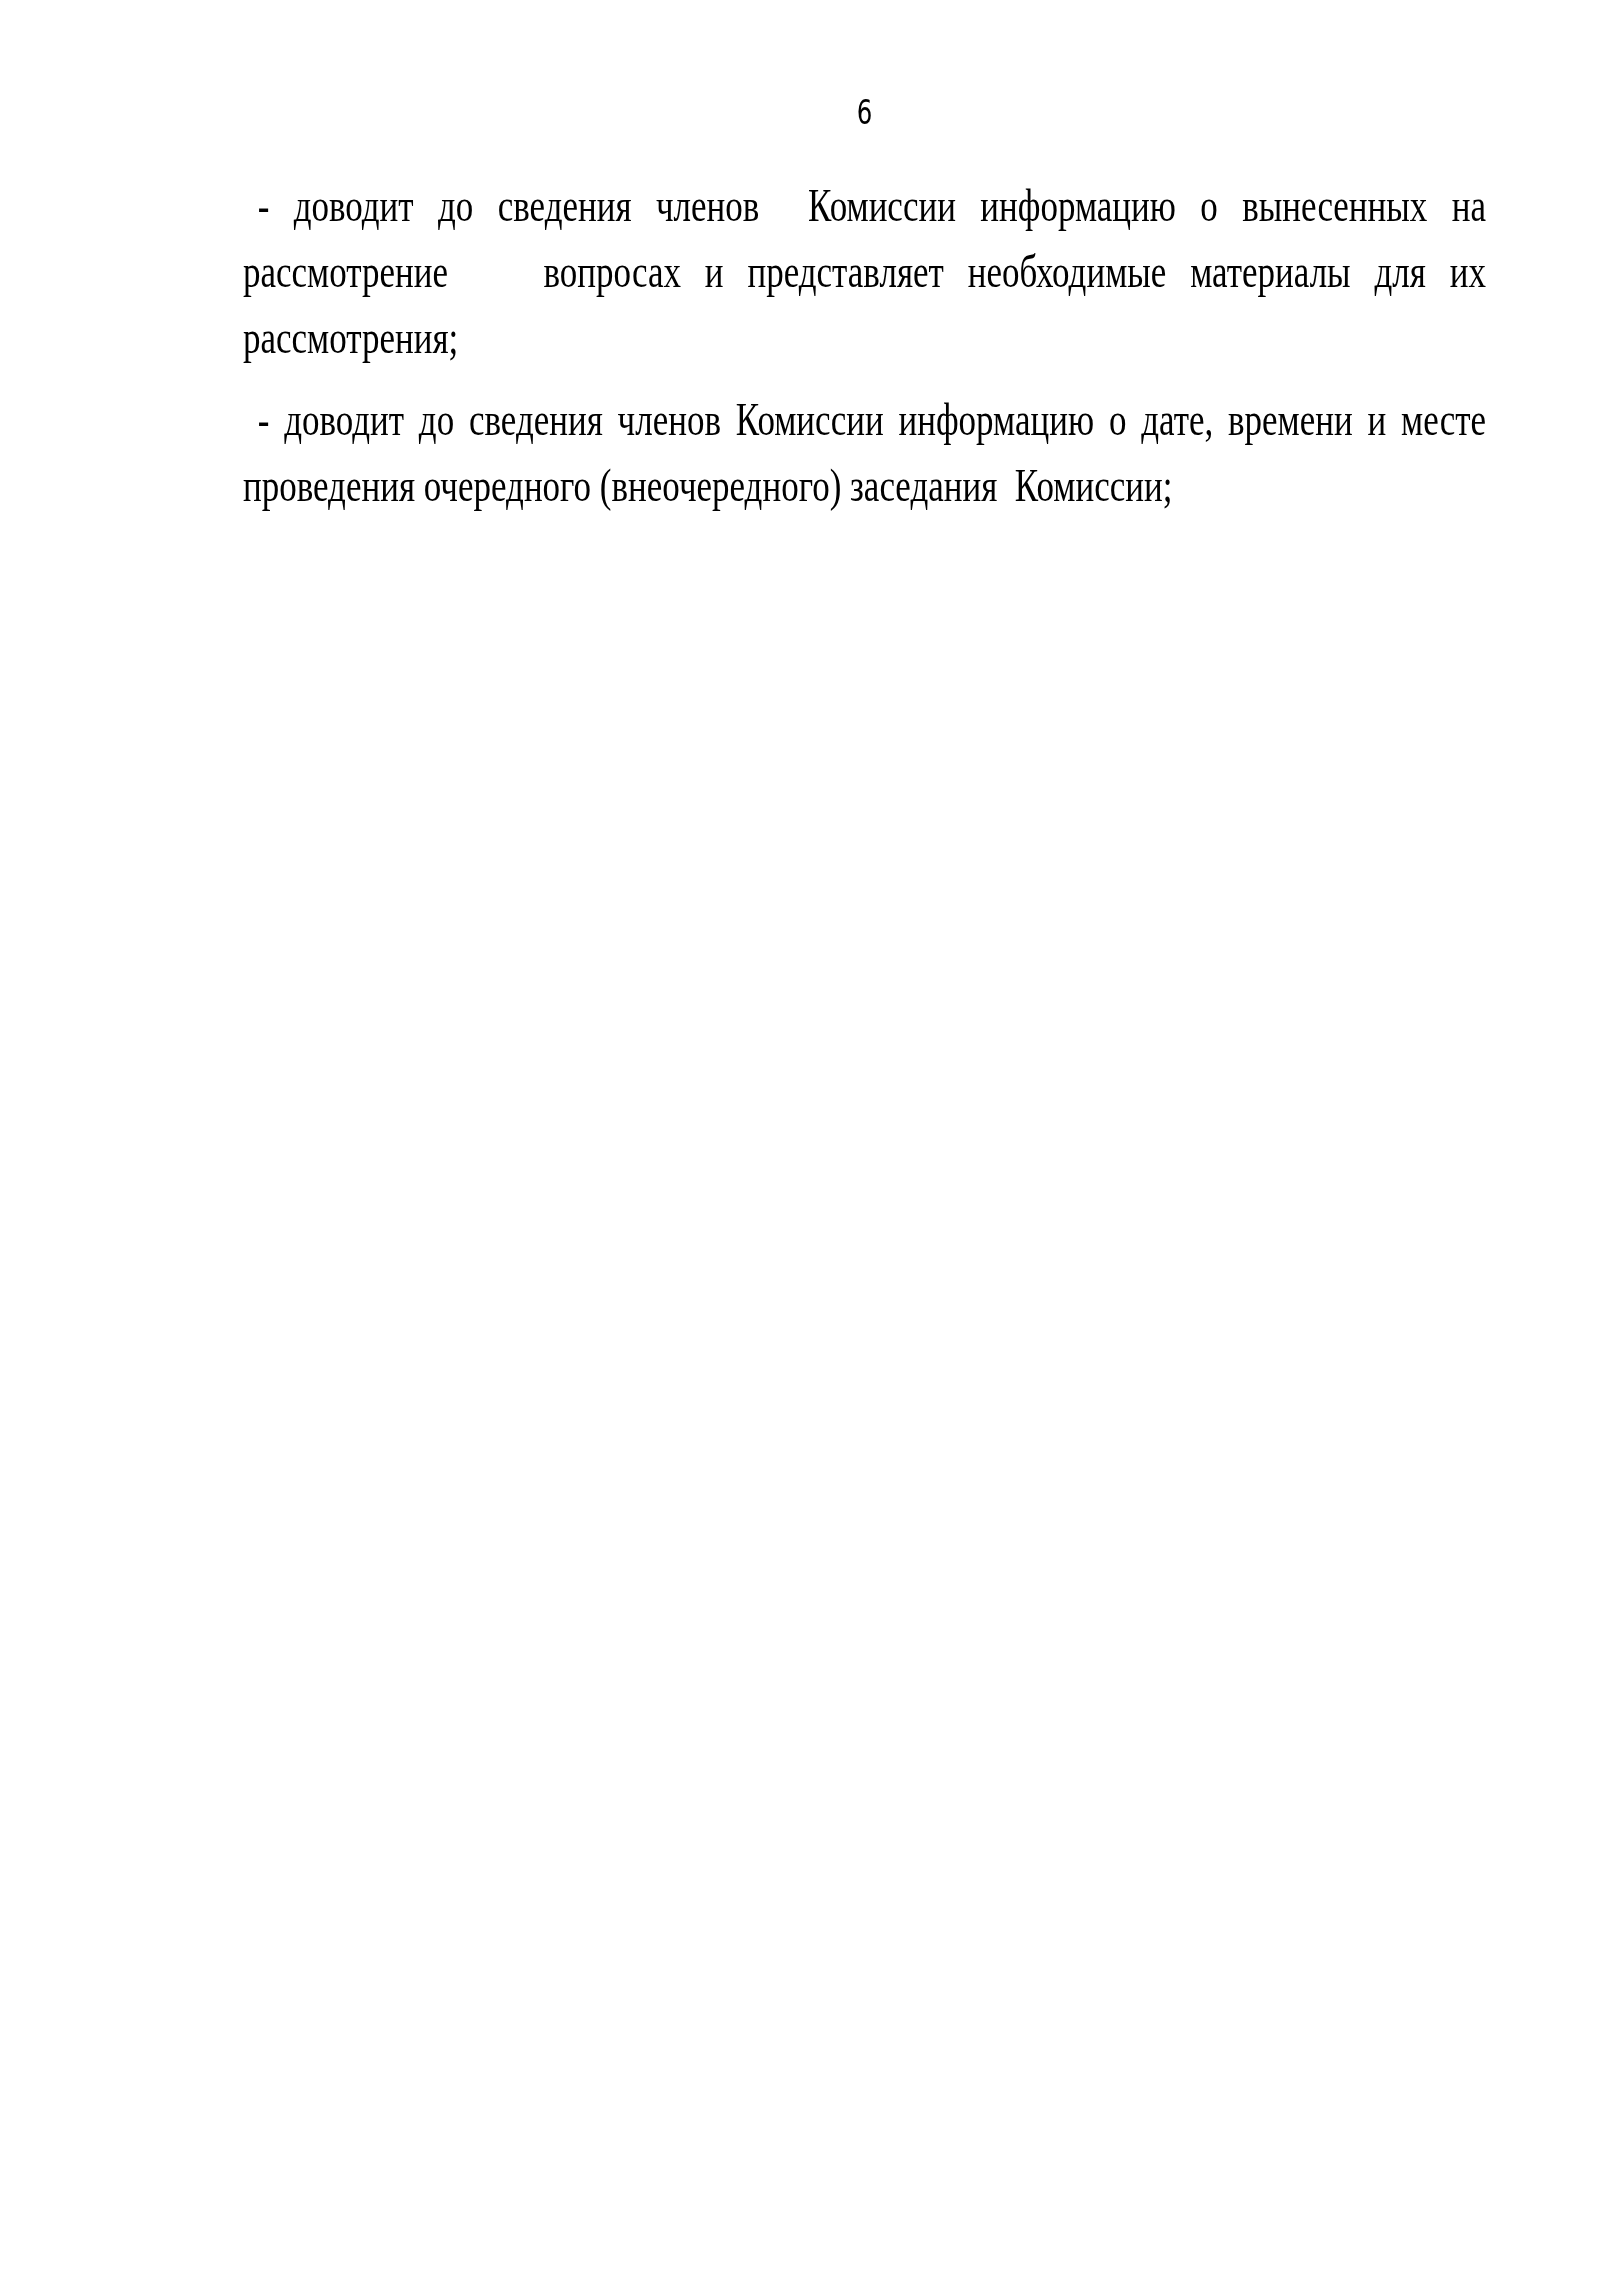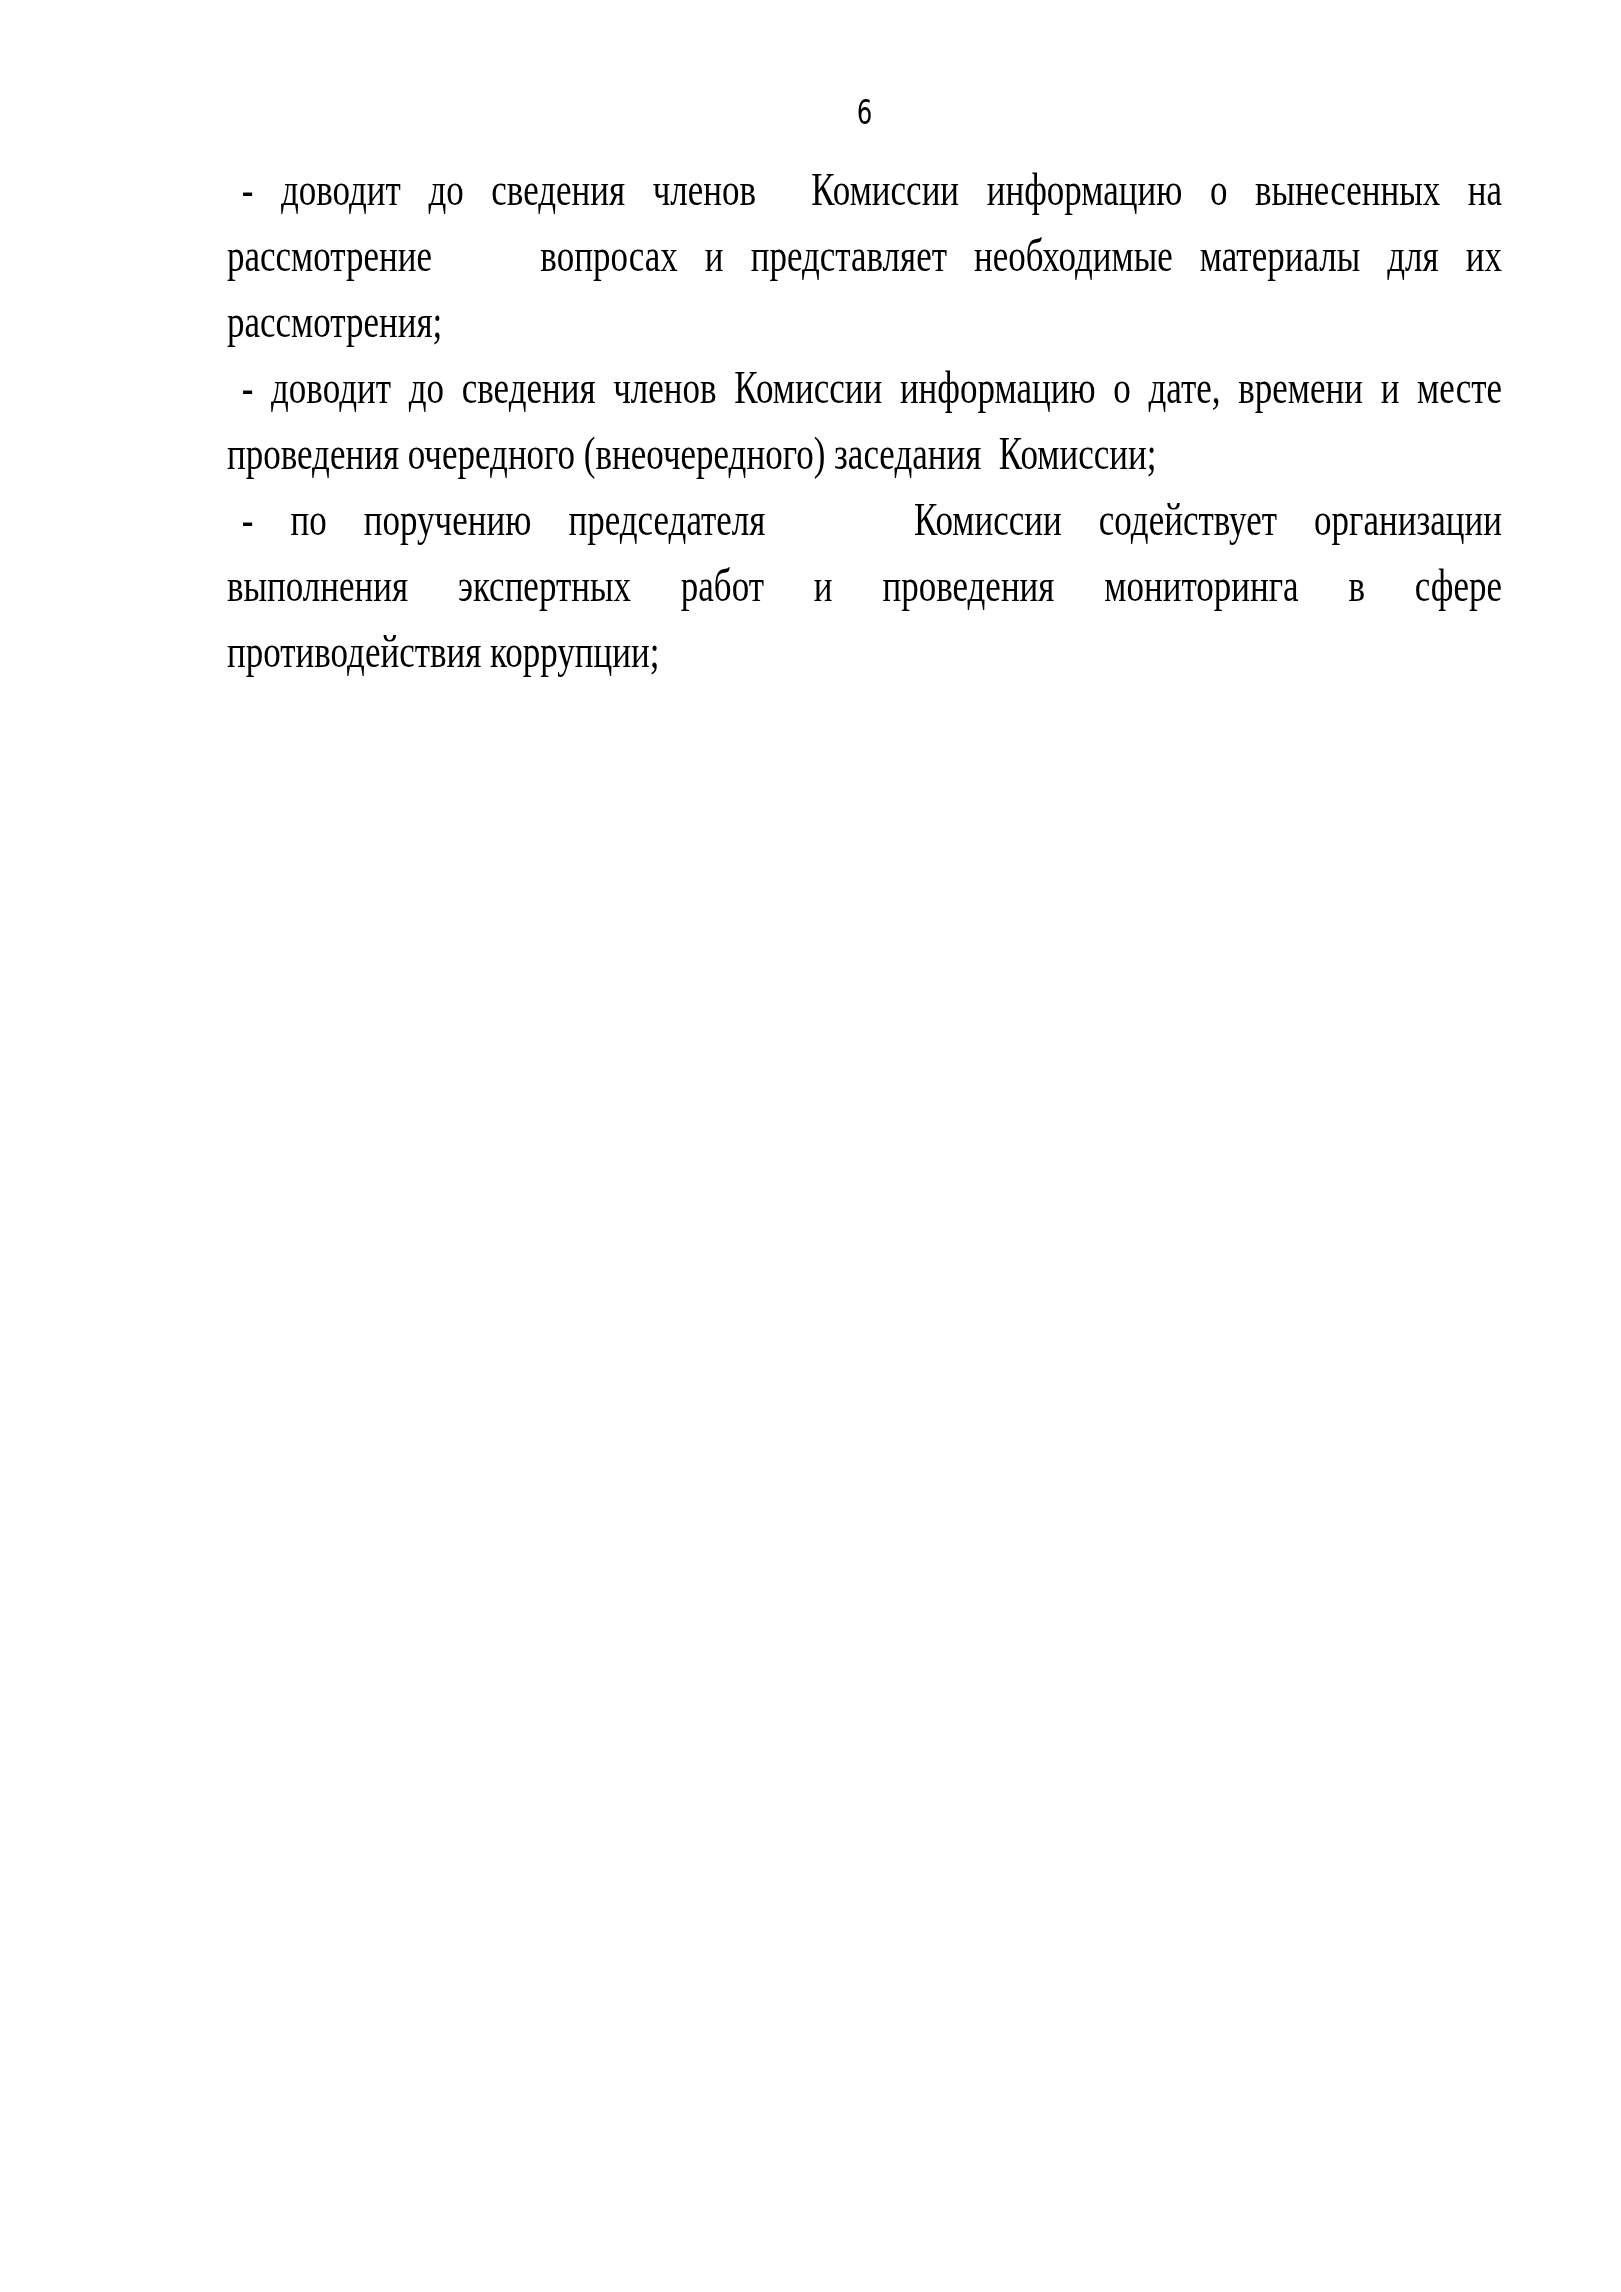--- a/index.html
+++ b/index.html
@@ -38,21 +38,21 @@
   }
   
   .content {
     position: absolute;
     left: 227px;
     top: 161px;
     width: 1275px;
     font-size: 35px;
     line-height: 66px;
   }
-  .para { margin: 0; }
+  .para { margin: 16px; }
   .line {
     white-space: nowrap;
     transform: scaleY(1.3);      
     transform-origin: 50% 67%;   
   }
   .line.j {                      
     text-align: justify;
     text-align-last: justify;
   }
   .line.f {                      
@@ -76,22 +76,17 @@
       <div class="line">рассмотрения;</div>
     </div>
 
     <div class="para">
       <div class="line f j">- доводит до сведения членов Комиссии информацию о дате, времени и месте</div>
       <div class="line">проведения очередного (внеочередного) заседания &nbsp;Комиссии;</div>
     </div>
 
 
 
-    <div class="para">
-      <div class="line f j">- по поручению председателя &nbsp;&nbsp; Комиссии содействует организации</div>
-      <div class="line j">выполнения экспертных работ и проведения мониторинга в сфере</div>
-      <div class="line">противодействия коррупции;</div>
-    </div>
 
 
   </div>
 </div>
 
 
 </body></html>

